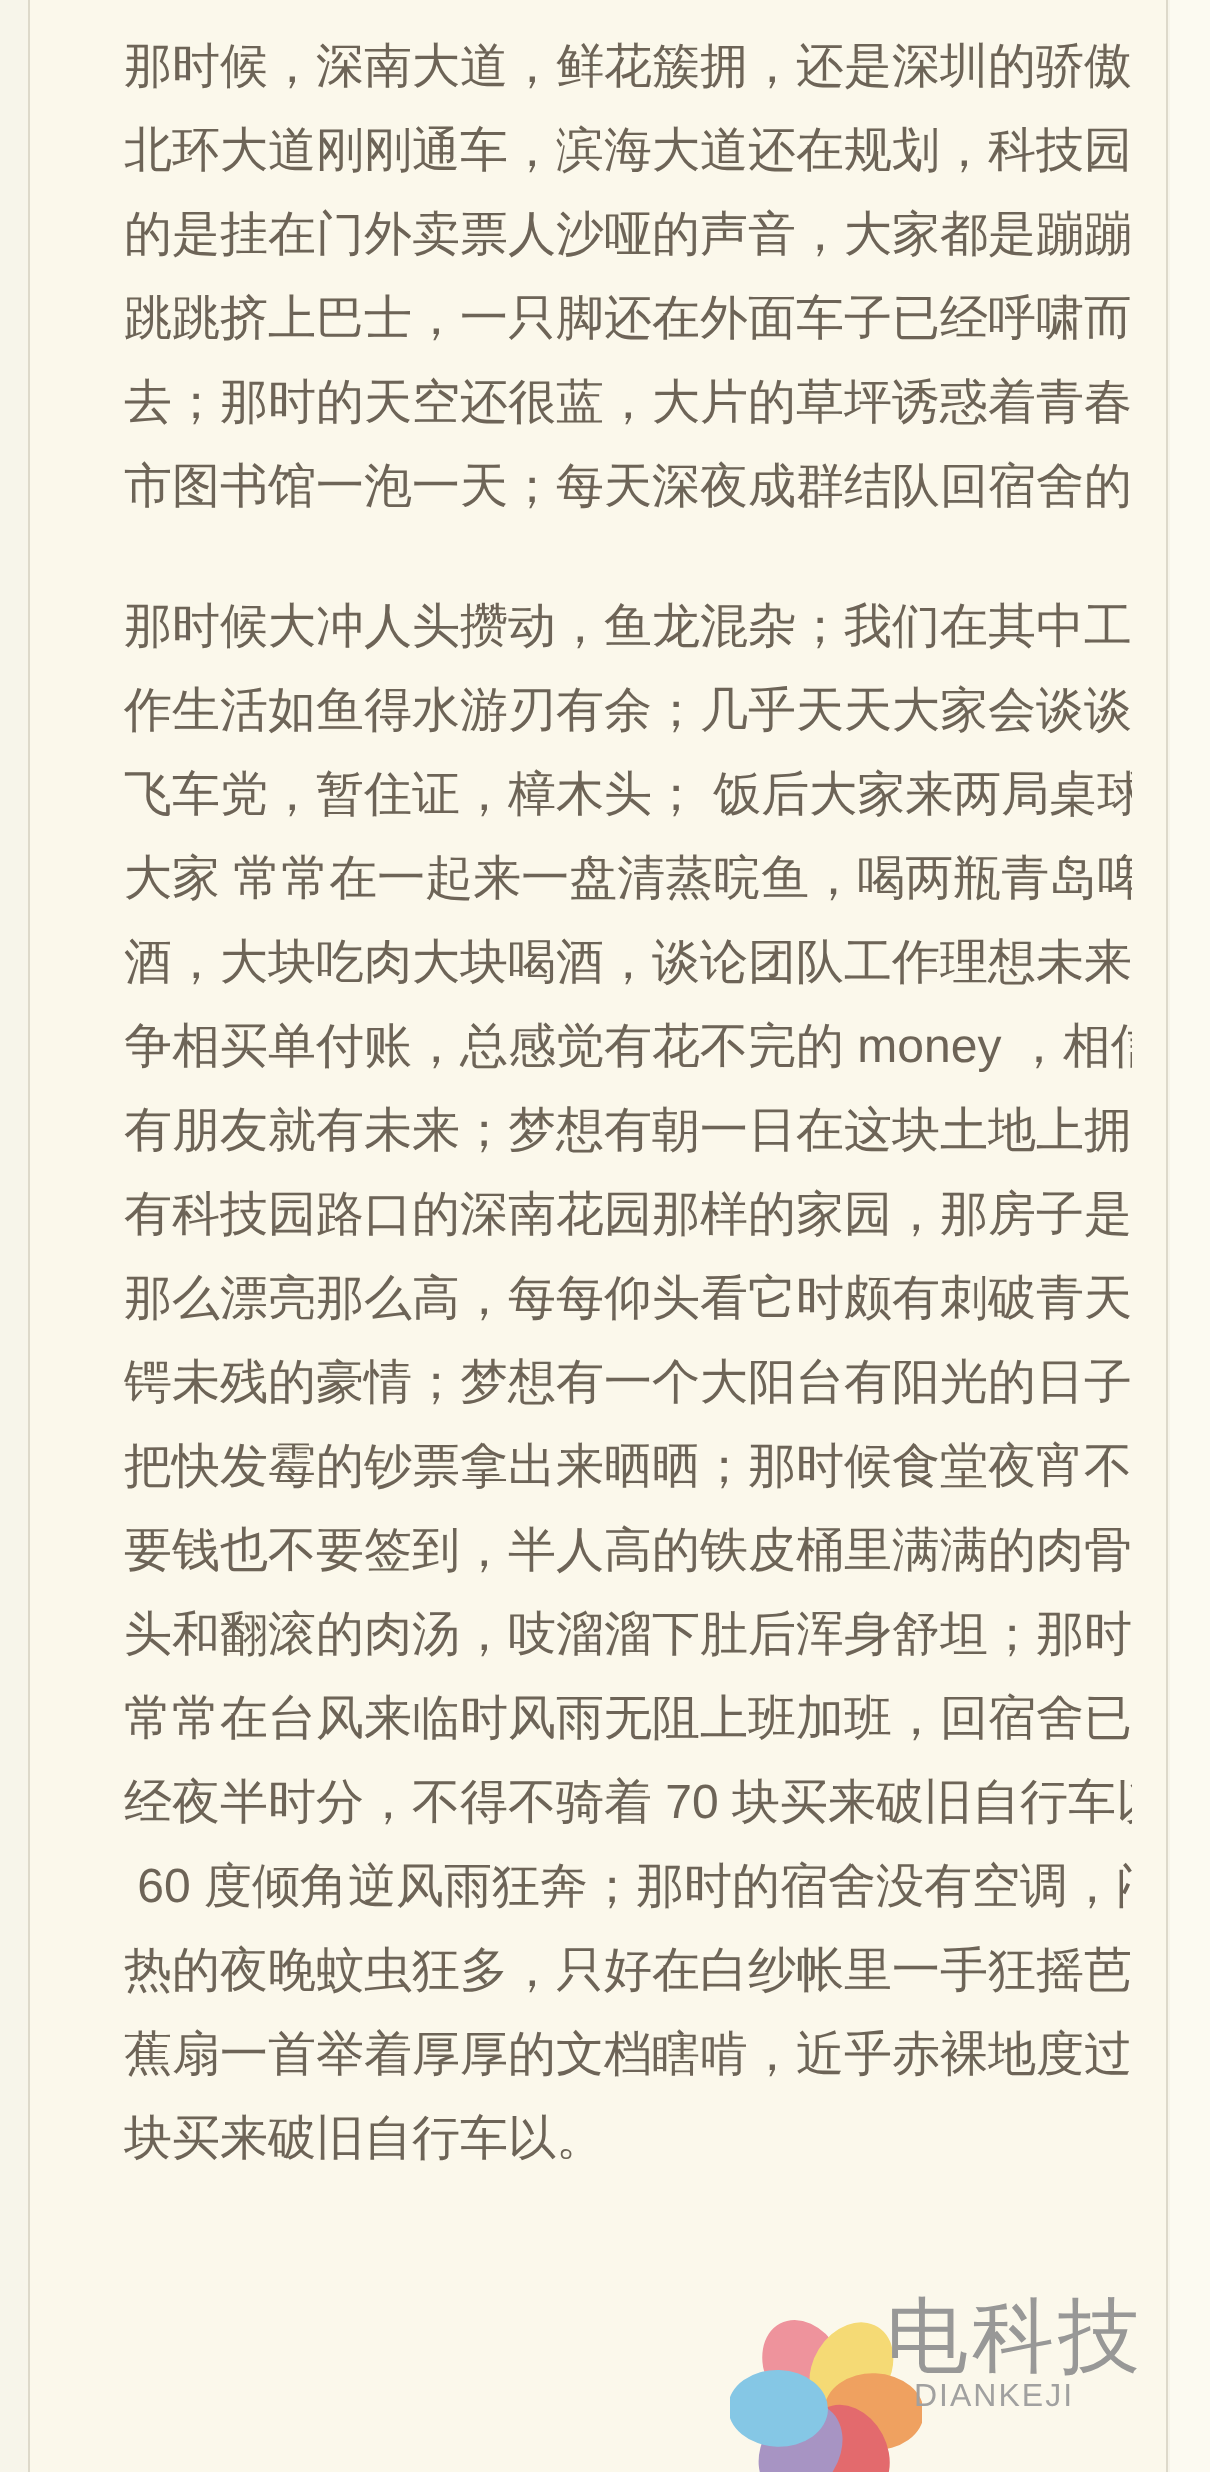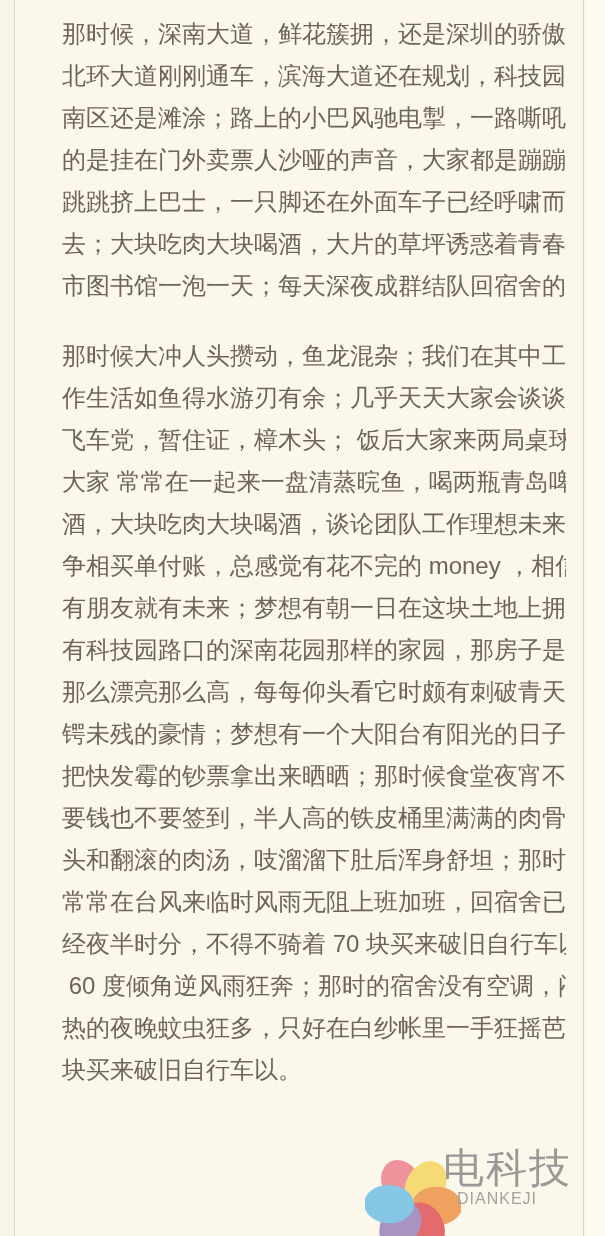--- a/index.html
+++ b/index.html
@@ -111,39 +111,39 @@
       <ellipse cx="50" cy="25" rx="20" ry="26" fill="#7cc3e5" transform="rotate(272 50 50)"></ellipse>
     </svg>
   <div class="wm-cn" style="color: rgb(144, 144, 144);">电科技</div>
   <div class="wm-en" style="color: rgb(154, 154, 154);">DIANKEJI</div>
 </div>
 
 <div class="article" id="article-root" style="color: rgb(109, 100, 87);">
     <div class="paragraph">
       <div class="text-line">那时候，深南大道，鲜花簇拥，还是深圳的骄傲；</div>
       <div class="text-line">北环大道刚刚通车，滨海大道还在规划，科技园</div>
-      <div class="text-line">南区还是滩涂；路上的小巴风驰电掣，一路嘶吼</div>
       <div class="text-line">的是挂在门外卖票人沙哑的声音，大家都是蹦蹦</div>
       <div class="text-line">跳跳挤上巴士，一只脚还在外面车子已经呼啸而</div>
-      <div class="text-line">去；大块吃肉大块喝酒，大片的草坪诱惑着青春</div>
+      <div class="text-line">去；那时的天空还很蓝，大片的草坪诱惑着青春</div>
       <div class="text-line">市图书馆一泡一天；每天深夜成群结队回宿舍的</div>
     </div>
     <div class="paragraph">
       <div class="text-line">那时候大冲人头攒动，鱼龙混杂；我们在其中工</div>
       <div class="text-line">作生活如鱼得水游刃有余；几乎天天大家会谈谈</div>
       <div class="text-line">飞车党，暂住证，樟木头； 饭后大家来两局桌球，</div>
       <div class="text-line">大家 常常在一起来一盘清蒸晥鱼，喝两瓶青岛啤</div>
       <div class="text-line">酒，大块吃肉大块喝酒，谈论团队工作理想未来；</div>
       <div class="text-line">争相买单付账，总感觉有花不完的 money ，相信</div>
       <div class="text-line">有朋友就有未来；梦想有朝一日在这块土地上拥</div>
       <div class="text-line">有科技园路口的深南花园那样的家园，那房子是</div>
       <div class="text-line">那么漂亮那么高，每每仰头看它时颇有刺破青天</div>
       <div class="text-line">锷未残的豪情；梦想有一个大阳台有阳光的日子</div>
       <div class="text-line">把快发霉的钞票拿出来晒晒；那时候食堂夜宵不</div>
       <div class="text-line">要钱也不要签到，半人高的铁皮桶里满满的肉骨</div>
       <div class="text-line">头和翻滚的肉汤，吱溜溜下肚后浑身舒坦；那时</div>
       <div class="text-line">常常在台风来临时风雨无阻上班加班，回宿舍已</div>
       <div class="text-line">经夜半时分，不得不骑着 70 块买来破旧自行车以</div>
       <div class="text-line">&nbsp;60 度倾角逆风雨狂奔；那时的宿舍没有空调，闷</div>
       <div class="text-line">热的夜晚蚊虫狂多，只好在白纱帐里一手狂摇芭</div>
+      <div class="text-line">蕉扇一首举着厚厚的文档瞎啃，近乎赤裸地度过</div>
       <div class="text-line end">块买来破旧自行车以。</div>
     </div>
   </div>
 
 </body></html>

